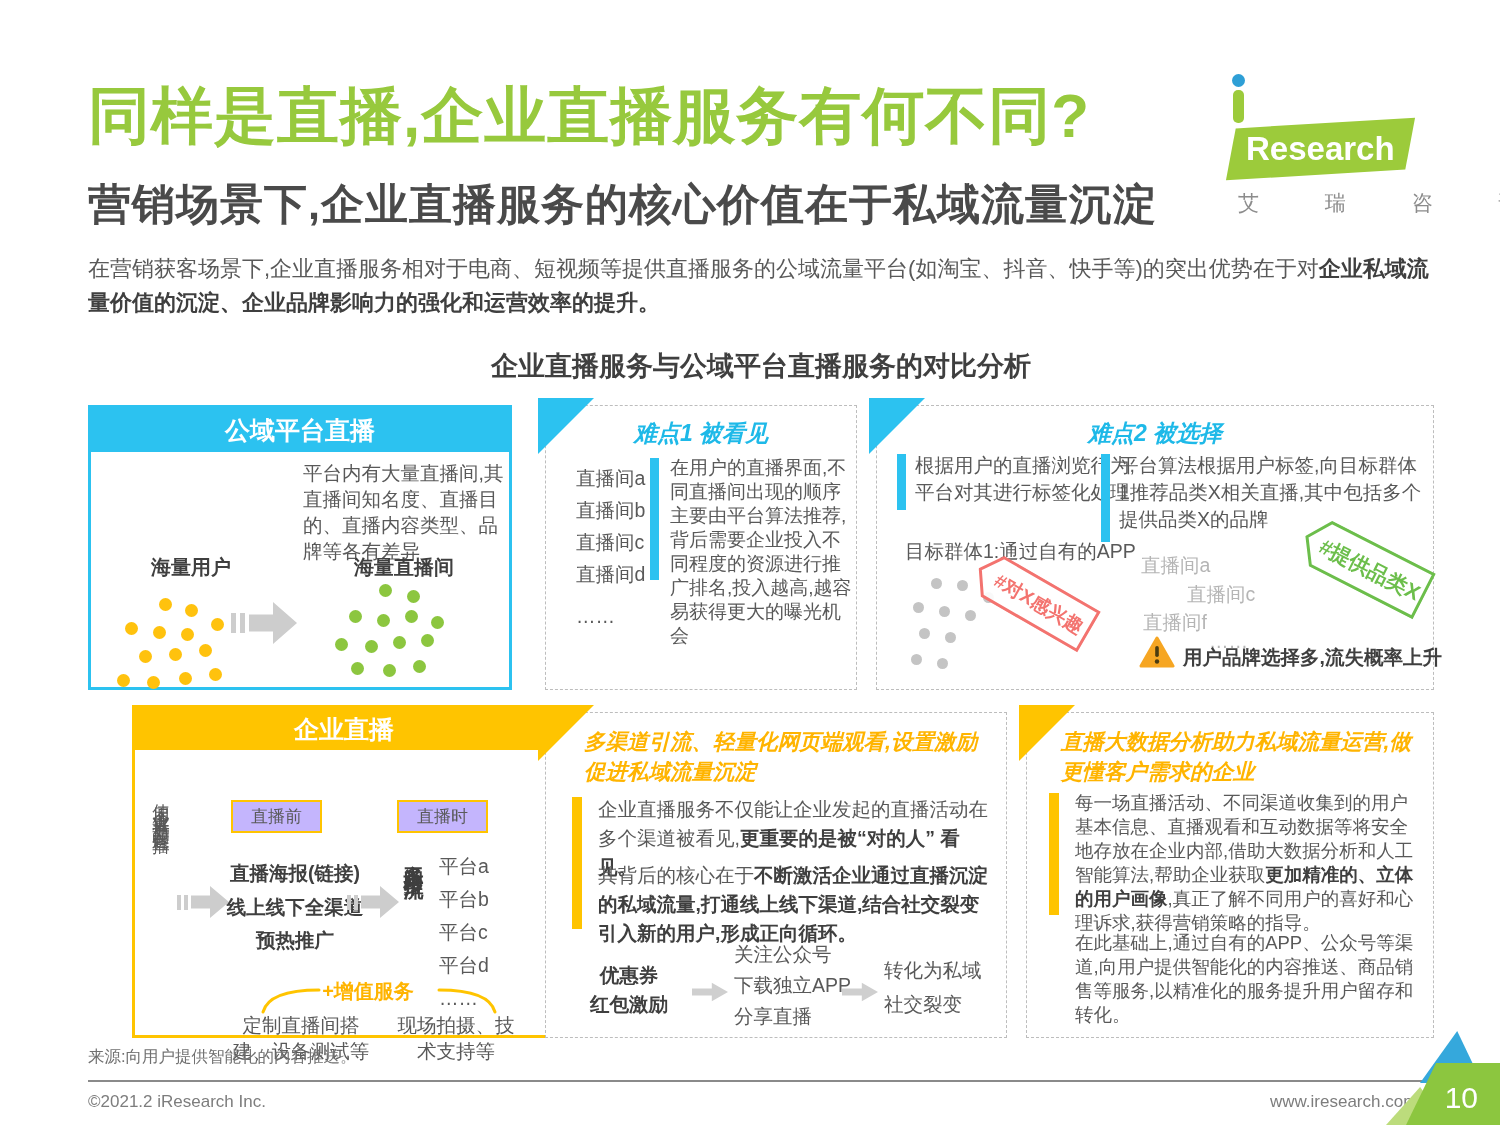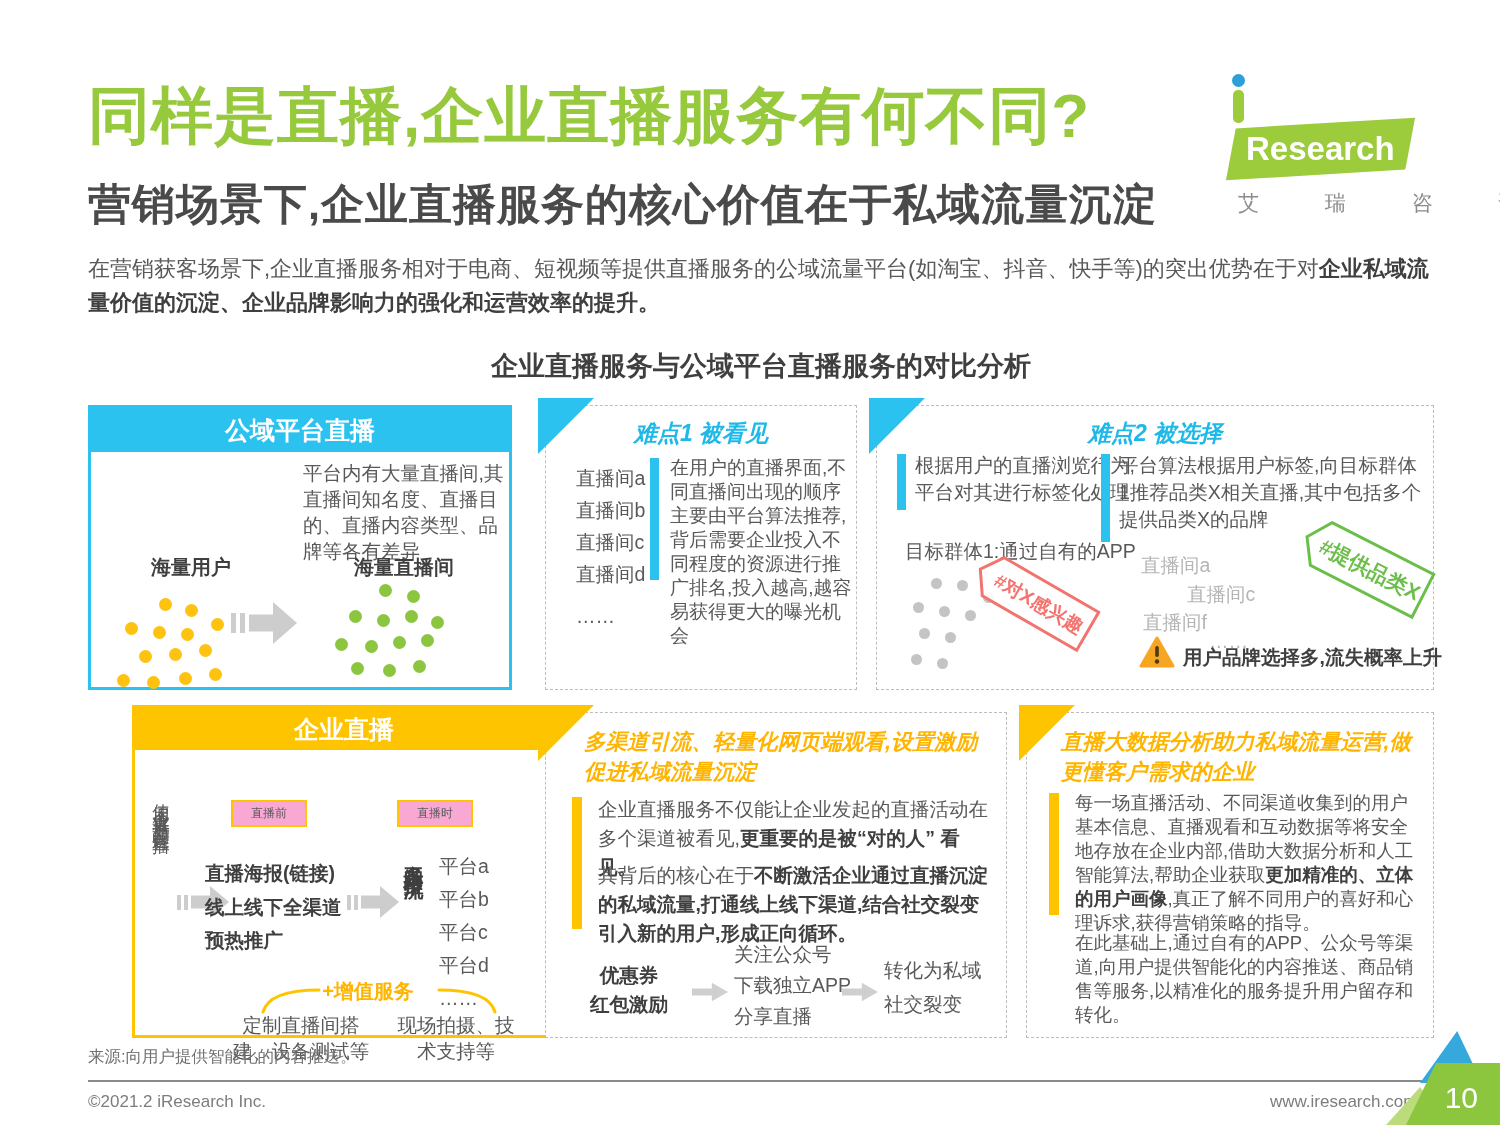--- a/index.html
+++ b/index.html
@@ -52,22 +52,22 @@
   .big-arrow .head{width:48px;height:42px;background:#CDCDCD;clip-path:polygon(0 30%,50% 30%,50% 0,100% 50%,50% 100%,50% 70%,0 70%);}
   .med-arrow{position:absolute;display:flex;align-items:center;gap:3px;}
   .med-arrow .stripe{width:4px;height:15px;background:#CDCDCD;}
   .med-arrow .head{width:38px;height:32px;background:#CDCDCD;clip-path:polygon(0 30%,50% 30%,50% 0,100% 50%,50% 100%,50% 70%,0 70%);}
   .mini-arrow{position:absolute;width:36px;height:22px;background:#CFCFCF;clip-path:polygon(0 34%,55% 34%,55% 8%,100% 50%,55% 92%,55% 66%,0 66%);}
   
   .stamp{position:absolute;}
   
   .vtext{position:absolute;writing-mode:vertical-rl;font-size:17.5px;color:#595959;letter-spacing:3px;}
   .vtext-b{position:absolute;writing-mode:vertical-rl;font-size:20px;font-weight:bold;color:#3F3F3F;letter-spacing:2px;}
-  .stage-tag{position:absolute;box-sizing:border-box;border:2px solid #FFC400;background:#f9a8d4;color:#5A5A5A;font-size:12px;padding:3px 18px;}
-  .ent-item{position:absolute;font-weight:bold;color:#3F3F3F;font-size:19.5px;text-align:left;white-space:nowrap;}
+  .stage-tag{position:absolute;box-sizing:border-box;border:2px solid #FFC400;background:#c4b5fd;color:#5A5A5A;font-size:17px;padding:3px 18px;}
+  .ent-item{position:absolute;font-weight:bold;color:#3F3F3F;font-size:19.5px;text-align:center;white-space:nowrap;}
   .plat{font-size:19.5px;color:#595959;line-height:33px;}
   .value-lbl{position:absolute;color:#FFB400;font-weight:bold;font-size:20px;text-align:center;white-space:nowrap;}
   .svc{position:absolute;font-size:19.5px;line-height:26px;color:#595959;text-align:center;}
   
   .source{position:absolute;font-size:16.5px;color:#707070;}
   .footer-line{position:absolute;height:2px;background:#8A8A8A;}
   .footer-row{position:absolute;display:flex;justify-content:space-between;font-size:17px;color:#7D7D7D;}
   .corner{position:absolute;right:0;bottom:0;width:140px;height:102px;}
   .cd-blue{position:absolute;left:60px;top:8px;width:62px;height:52px;background:#35A8DC;clip-path:polygon(60% 0,0 100%,100% 100%);}
   .cd-lgreen{position:absolute;left:26px;top:64px;width:62px;height:38px;background:#BCDC7C;clip-path:polygon(55% 0,0 100%,100% 100%);}

